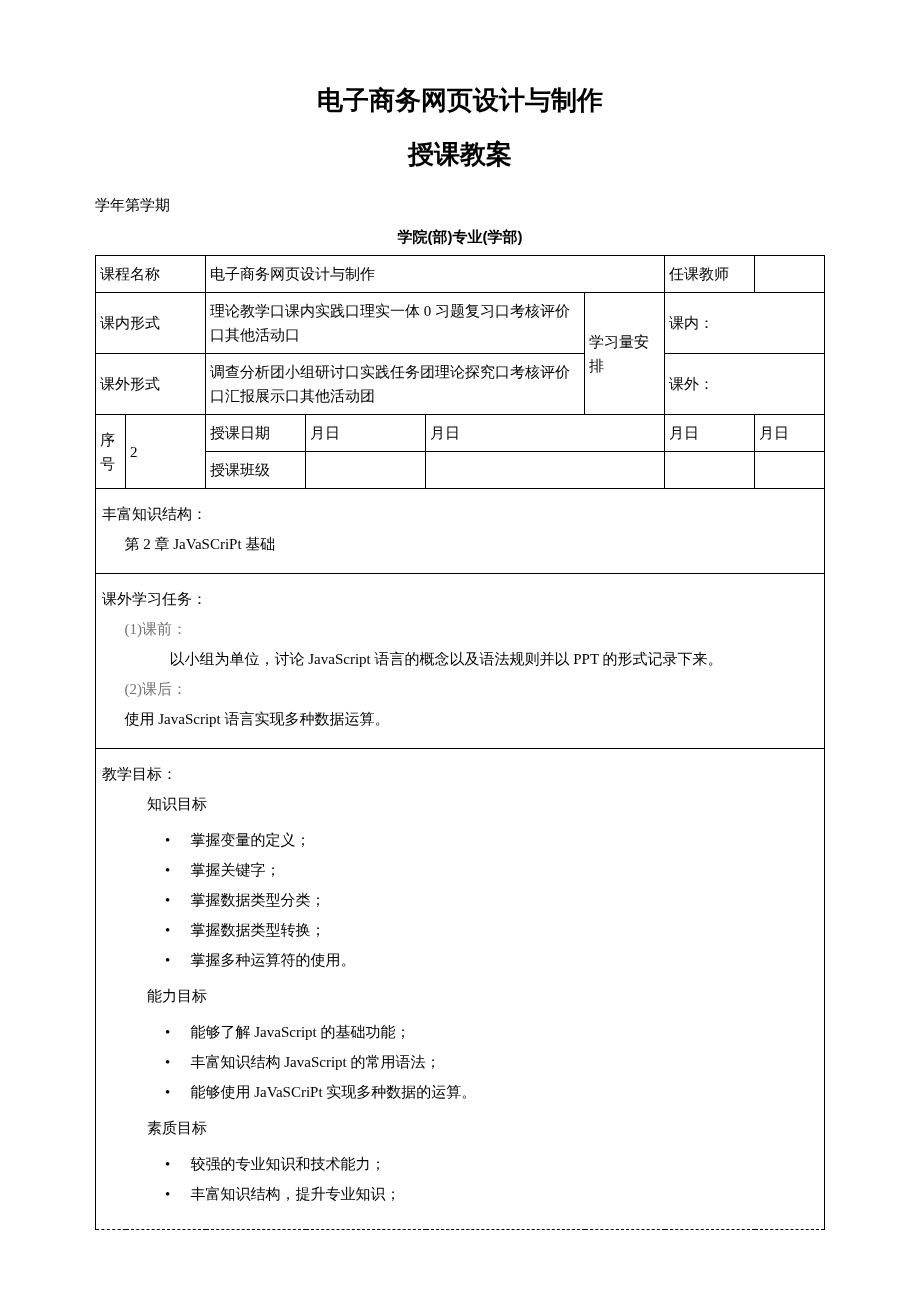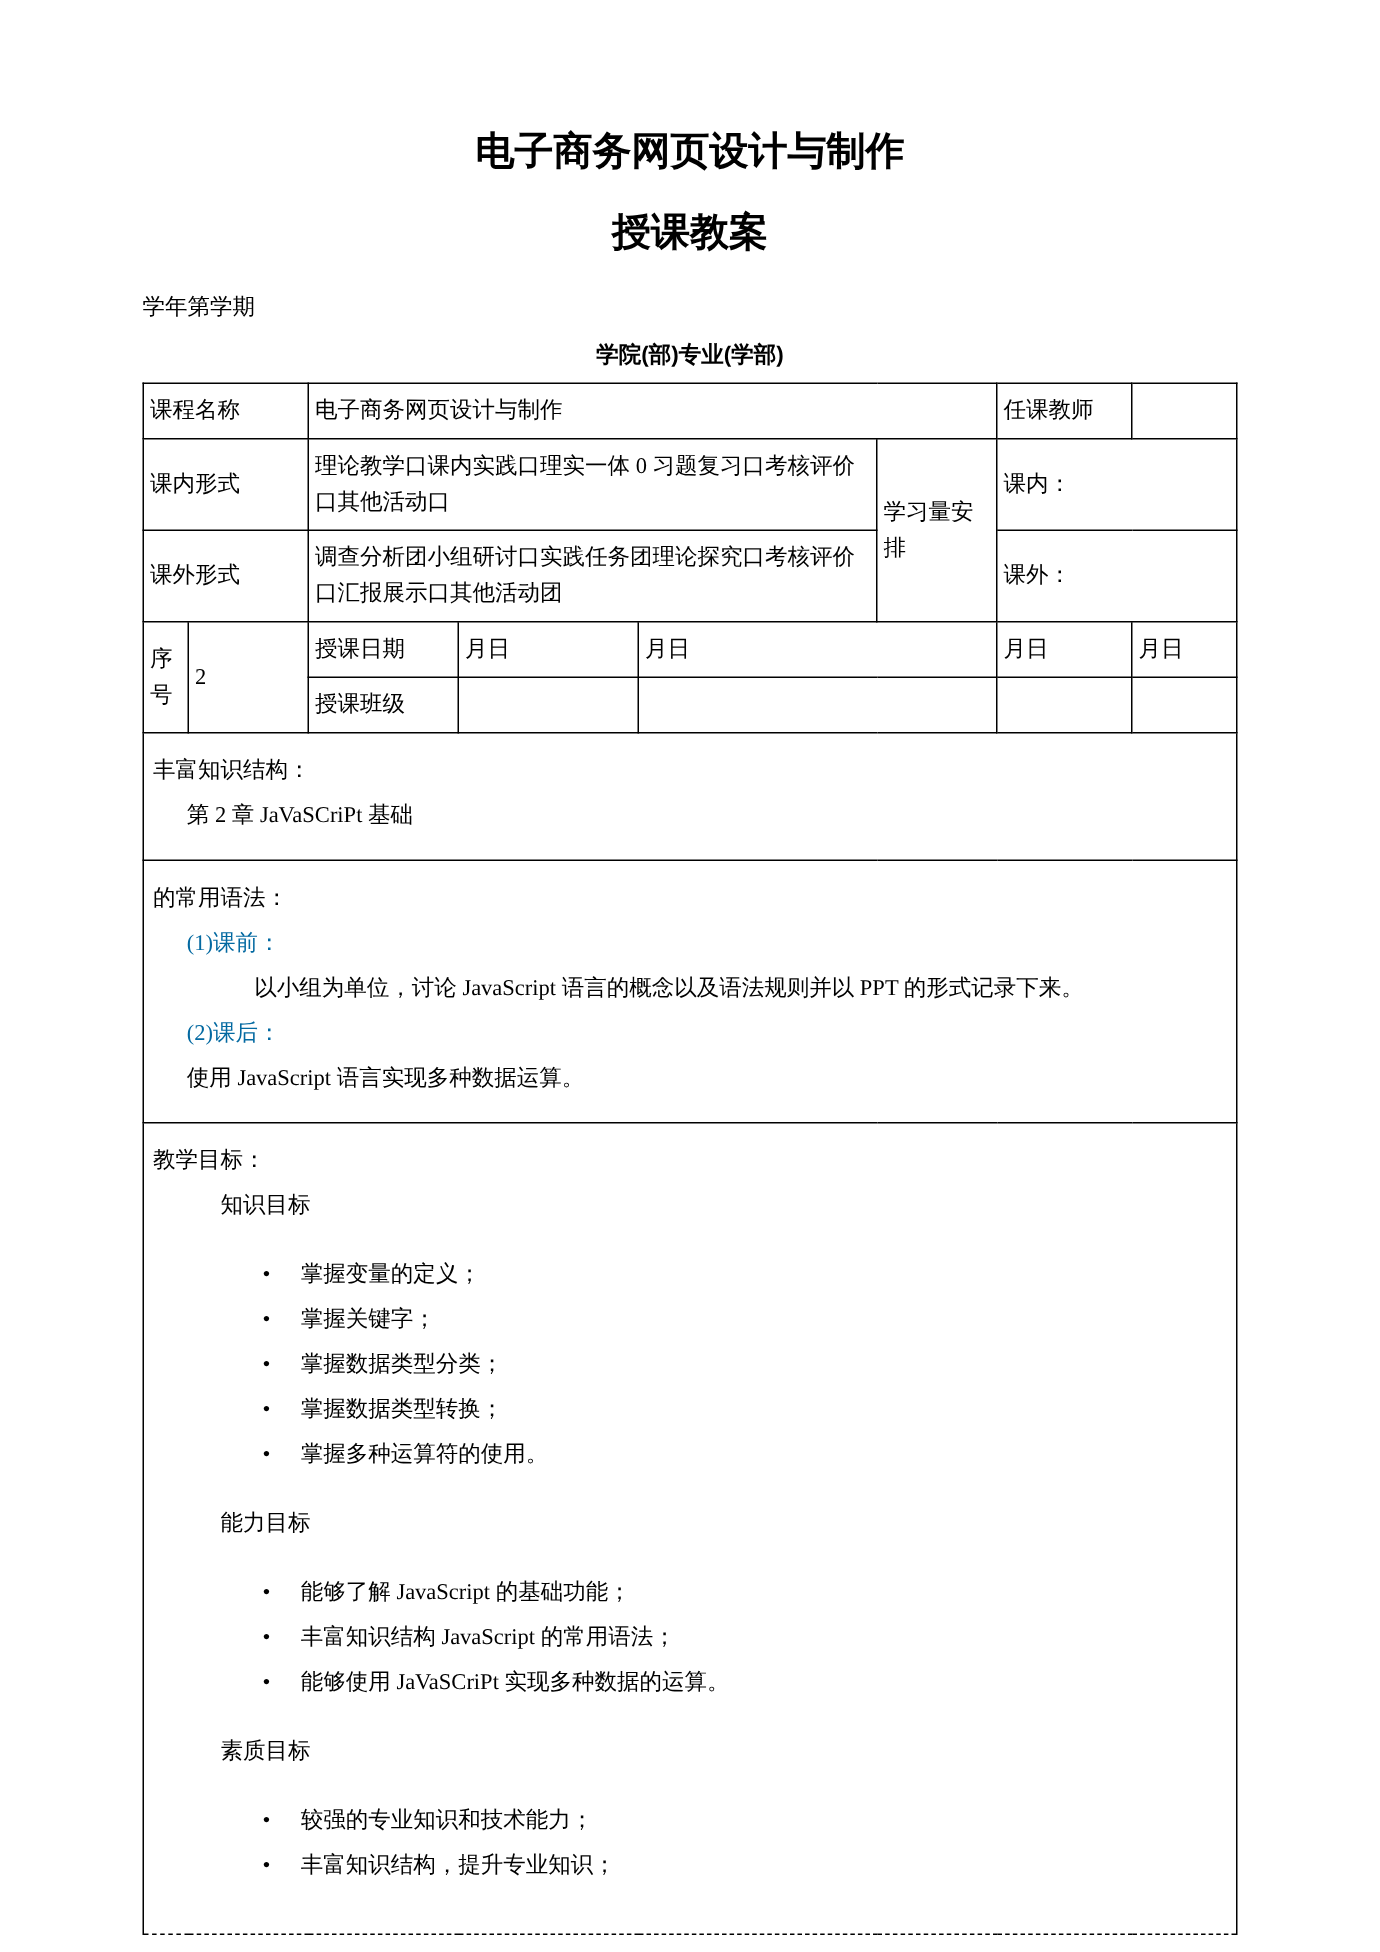--- a/index.html
+++ b/index.html
@@ -53,24 +53,24 @@
       vertical-align: middle;
     }
     .center { text-align: left; }
     .content-cell {
       padding: 10px 6px 14px 6px;
       vertical-align: top;
       line-height: 2.0;
     }
     .indent1 { padding-left: 1.5em; }
     .indent3 { padding-left: 4.5em; }
-    .red { color: #0369a1; }
+    .red { color: #737373; }
     ul {
       list-style: none;
-      margin: 16px;
+      margin: 6px;
       padding: 0;
     }
     .bullet-list li {
       position: relative;
       padding-left: 5.5em;
       line-height: 2.0;
     }
     .bullet-list li::before {
       content: "•";
       position: absolute;
@@ -125,21 +125,21 @@
     <td></td>
   </tr>
   <tr>
     <td colspan="8" class="content-cell">
       <div>丰富知识结构：</div>
       <div class="indent1">第 2 章 JaVaSCriPt 基础</div>
     </td>
   </tr>
   <tr>
     <td colspan="8" class="content-cell">
-      <div>的常用语法：</div>
+      <div>课外学习任务：</div>
       <div class="indent1 red">(1)课前：</div>
       <div class="indent3">以小组为单位，讨论 JavaScript 语言的概念以及语法规则并以 PPT 的形式记录下来。</div>
       <div class="indent1 red">(2)课后：</div>
       <div class="indent1">使用 JavaScript 语言实现多种数据运算。</div>
     </td>
   </tr>
   <tr>
     <td colspan="8" class="content-cell" style="border-bottom:1px dashed #000;">
       <div>教学目标：</div>
       <div class="sub-heading">知识目标</div>

